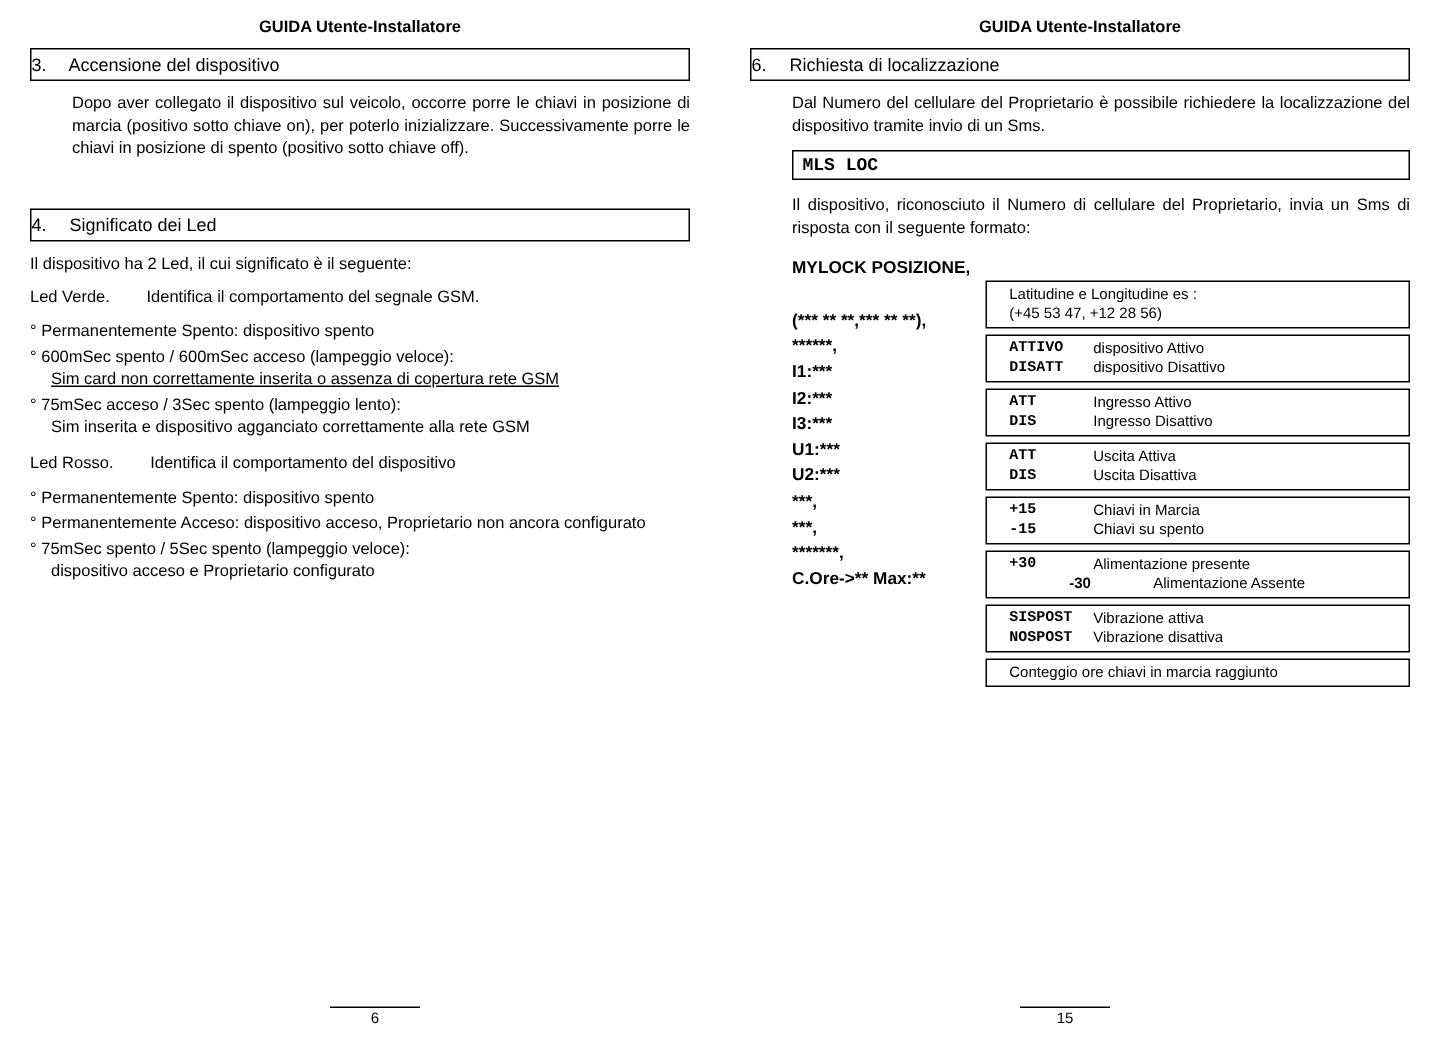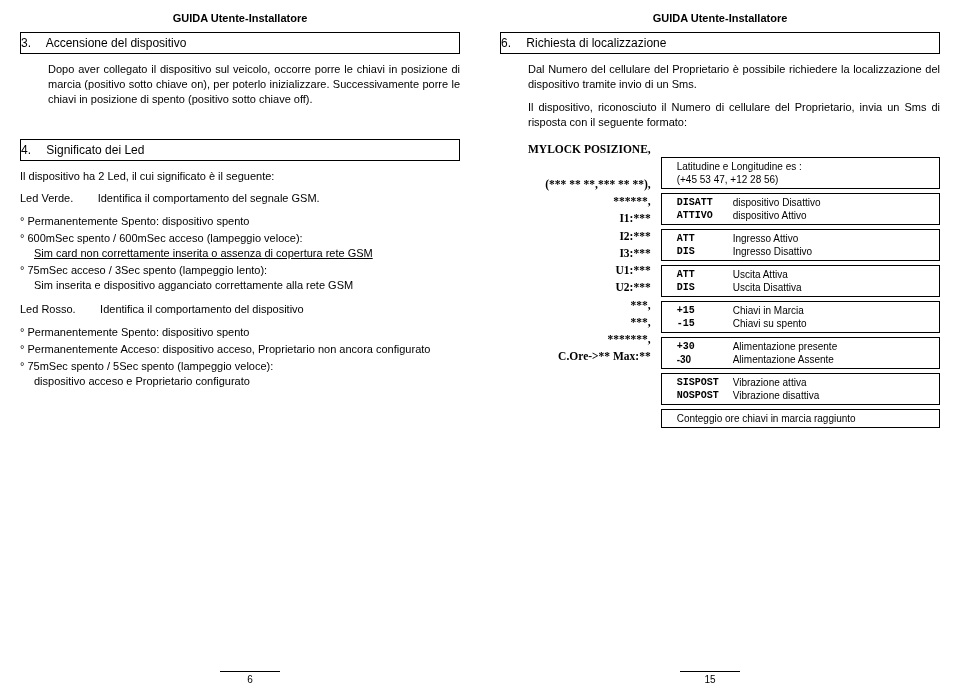--- a/index.html
+++ b/index.html
@@ -50,45 +50,44 @@
     padding: 2px 6px;
     margin-left: 28px;
     margin-bottom: 10px;
   }
   .sms-area {
     display: flex;
     gap: 10px;
     margin-top: 4px;
   }
   .sms-left {
-    font-family: Liberation Serif, serif;
+    font-family: Liberation Sans, sans-serif;
     font-weight: bold;
     font-size: 11.5px;
     line-height: 1.5;
     padding-left: 28px;
     white-space: pre;
     flex-shrink: 0;
-    text-align: right;
   }
   .sms-right {
     flex: 1;
     display: flex;
     flex-direction: column;
     gap: 4px;
     font-size: 10px;
     padding-top: 16px;
   }
   .info-box {
     border: 1px solid #000;
     padding: 2px 15px;
     line-height: 1.3;
   }
   .info-row { display: flex; }
   .info-row .k { font-family: "Courier New", monospace; font-weight: bold; width: 56px; flex-shrink: 0; }
-  .info-row .kn { font-weight: bold; width: 56px; flex-shrink: 0; }
+  .info-row .kn { font-weight: bold; width: 56px; flex-shrink: 0; margin-left: 40px; }
   .pager {
     position: absolute;
     bottom: 0;
     left: 50%;
     transform: translateX(-50%);
     font-size: 10px;
     border-top: 1px solid #000;
     padding-top: 2px;
     width: 60px;
     text-align: center;
@@ -151,20 +150,21 @@
 <div class="col right">
   <div class="hdr">GUIDA Utente-Installatore</div>
 
   <div class="section-box">
     <span class="num">6.</span>
     <span>Richiesta di localizzazione</span>
   </div>
 
   <div class="para" style="margin-left:28px">Dal Numero del cellulare del Proprietario è possibile richiedere la localizzazione del dispositivo tramite invio di un Sms.</div>
 
+  <div class="cmd-box mono">MLS LOC</div>
 
   <div class="para" style="margin-left:28px">Il dispositivo, riconosciuto il Numero di cellulare del Proprietario, invia un Sms di risposta con il seguente formato:</div>
 
   <div class="sms-area">
     <div class="sms-left">MYLOCK POSIZIONE,
 
 (*** ** **,*** ** **),
 ******,
 I1:***
 I2:***
@@ -176,27 +176,27 @@
 *******,
 C.Ore-&gt;** Max:**</div>
 
     <div class="sms-right">
       <div class="info-box">
         <div>Latitudine e Longitudine es :</div>
         <div>(+45 53 47, +12 28 56)</div>
       </div>
       <div class="info-box">
         <div class="info-row">
+            <span class="k">ATTIVO</span>
+            <span>dispositivo Attivo</span>
+          </div>
+        <div class="info-row">
             <span class="k">DISATT</span>
             <span>dispositivo Disattivo</span>
           </div>
-        <div class="info-row">
-            <span class="k">ATTIVO</span>
-            <span>dispositivo Attivo</span>
-          </div>
       </div>
       <div class="info-box">
         <div class="info-row">
             <span class="k">ATT</span>
             <span>Ingresso Attivo</span>
           </div>
         <div class="info-row">
             <span class="k">DIS</span>
             <span>Ingresso Disattivo</span>
           </div>

